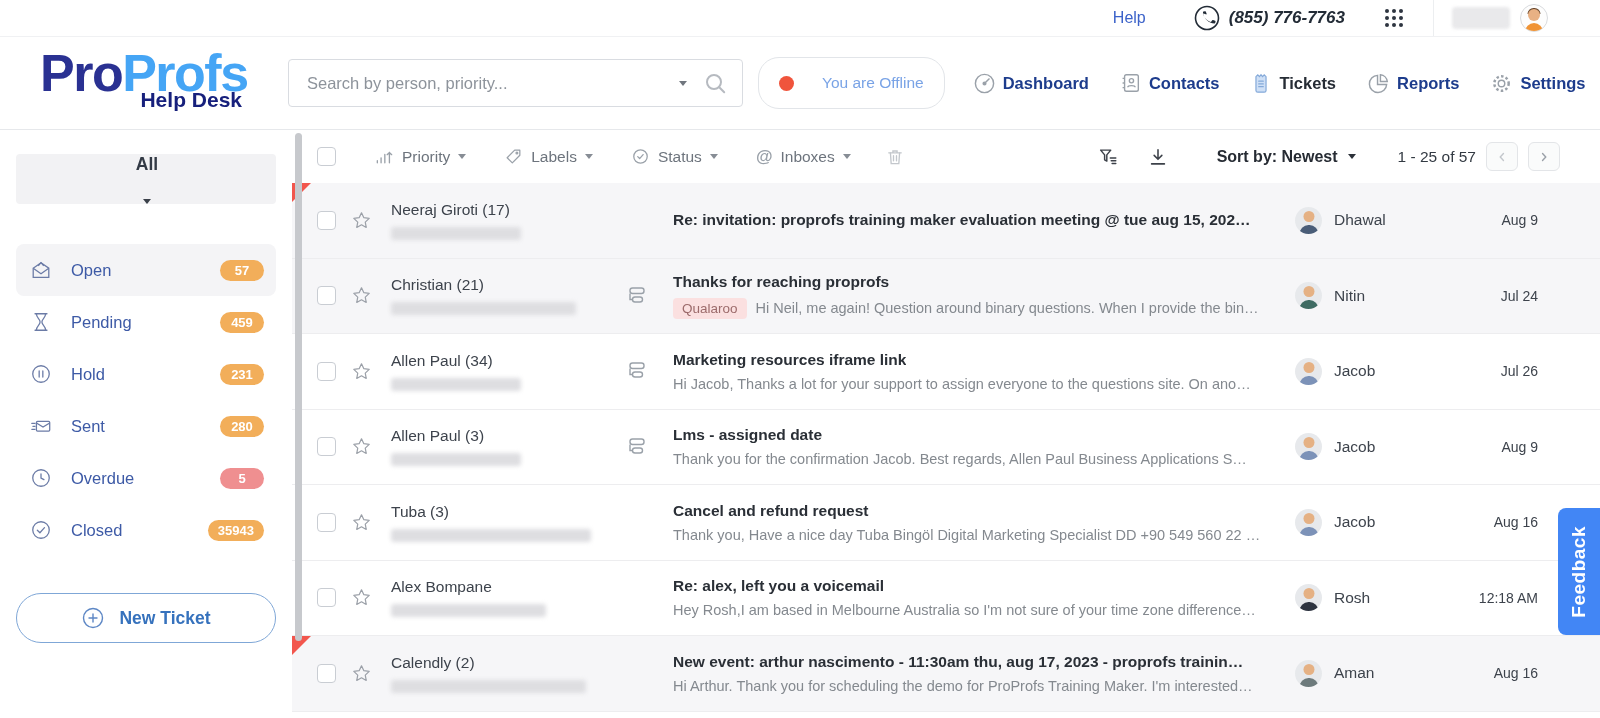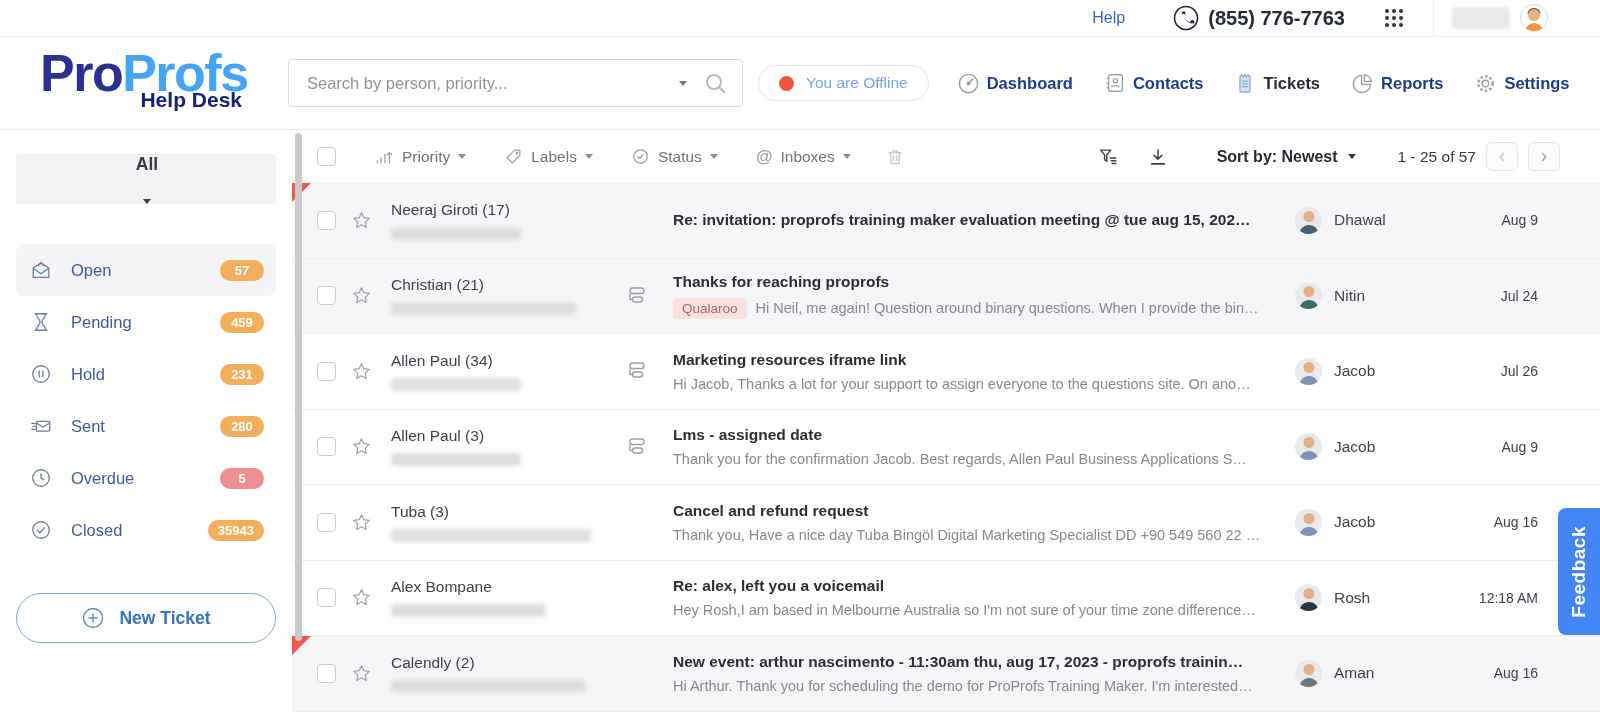--- a/index.html
+++ b/index.html
@@ -7,21 +7,21 @@
   html,body { width:1600px; height:718px; overflow:hidden; background:#fff;
     font-family:"Liberation Sans", sans-serif; }
   .caret { width:0;height:0;border-left:4.5px solid transparent;border-right:4.5px solid transparent;
     border-top:5.5px solid #70767e; display:inline-block; }
 
   
   .topbar { height:37px; display:flex; align-items:center; justify-content:flex-end;
     padding-right:52px; border-bottom:1px solid #f0f1f3; background:#fff; }
   .help-link { color:#3b62c9; font-size:16px; margin-right:48px; cursor:pointer; }
   .phone-group { display:flex; align-items:center; gap:9px; margin-right:40px; }
-  .phone-num { color:#222b36; font-size:20px; font-weight:700; }
+  .phone-num { color:#222b36; font-size:17px; font-weight:700;font-style:italic; }
   .grid-icon { display:grid; grid-template-columns:repeat(3,4px); grid-gap:3px; margin-right:30px; cursor:pointer;}
   .grid-icon i { width:4px; height:4px; border-radius:50%; background:#2e3540; }
   .top-divider { width:1px; height:36px; background:#eceef0; margin-right:18px; }
   .user-menu { display:flex; align-items:center; gap:10px; cursor:pointer; }
   .name-blur { width:58px; height:22px; border-radius:4px; background:#e9e9eb; filter:blur(1.5px); }
   .avatar-top { position:relative; width:28px; height:28px; border-radius:50%; background:#fdfdfd;
     border:1px solid #d9dbde; overflow:hidden; }
   .avatar-top .head { position:absolute; top:4px; left:50%; transform:translateX(-50%);
     width:12px; height:12px; border-radius:50%; background:#e8b184; }
   .avatar-top .hair { position:absolute; top:2.5px; left:50%; transform:translateX(-50%);
@@ -34,22 +34,22 @@
   .logo { margin-left:40px; width:208px; cursor:pointer; }
   .logo-main { font-size:52px; font-weight:800; letter-spacing:-1.5px; line-height:38px; }
   .logo-main .p1 { color:#2a3192; } .logo-main .p2 { color:#45a5f5; }
   .logo-tag { font-size:21px; font-weight:700; color:#17207c; text-align:right; padding-right:6px; margin-top:-4px; }
   .searchbox { margin-left:40px; width:455px; height:48px; border:1px solid #d9dce1; border-radius:4px;
     display:flex; align-items:center; padding:0 14px 0 18px; }
   .searchbox input { flex:1; border:none; outline:none; font-size:16.5px; color:#444; background:transparent;
     font-family:"Liberation Sans", sans-serif; }
   .searchbox input::placeholder { color:#8d939b; }
   .searchbox .caret { margin:0 16px 0 6px; }
-  .offline-pill { margin-left:15px; height:36px; border:1px solid #e2e5e9; border-radius:21px;
-    display:flex; align-items:center; padding:0 20px; gap:12px; background:#fff; cursor:pointer; }
+  .offline-pill { margin-left:15px; height:52px; border:1px solid #e2e5e9; border-radius:21px;
+    display:flex; align-items:center; padding:0 20px; gap:28px; background:#fff; cursor:pointer; }
   .offline-dot { width:15px; height:15px; border-radius:50%; background:#f0543c; }
   .offline-text { color:#79a3e6; font-size:15.5px; }
   .nav { display:flex; align-items:center; gap:31px; margin-left:28px; }
   .nav-item { display:flex; align-items:center; gap:7px; cursor:pointer; }
   .nav-item span.lbl { color:#1d3c8c; font-size:16.5px; font-weight:700; }
   .nav-item.active span.lbl { color:#262c35; }
 
   
   .content { display:flex; height:588px; position:relative; }
   .v-scroll { position:absolute; left:295px; top:3px; width:7px; height:508px;

